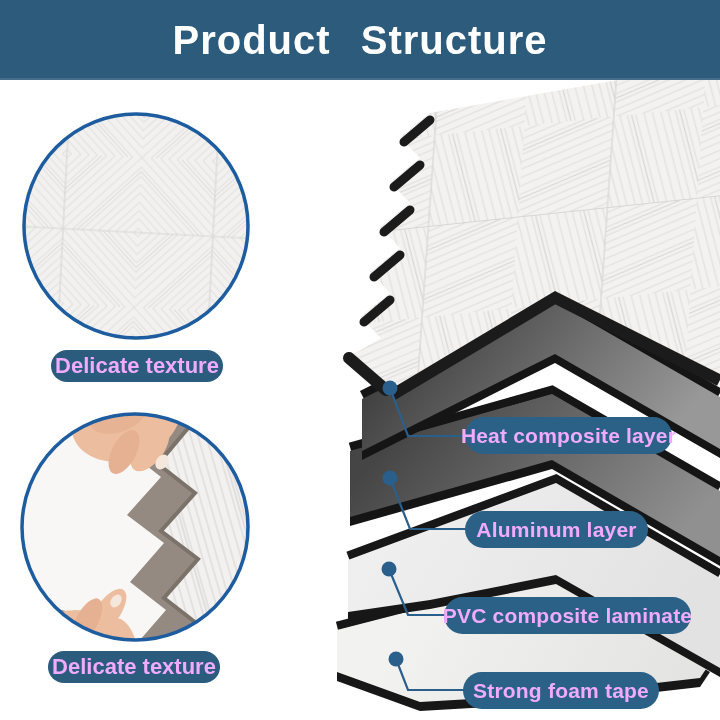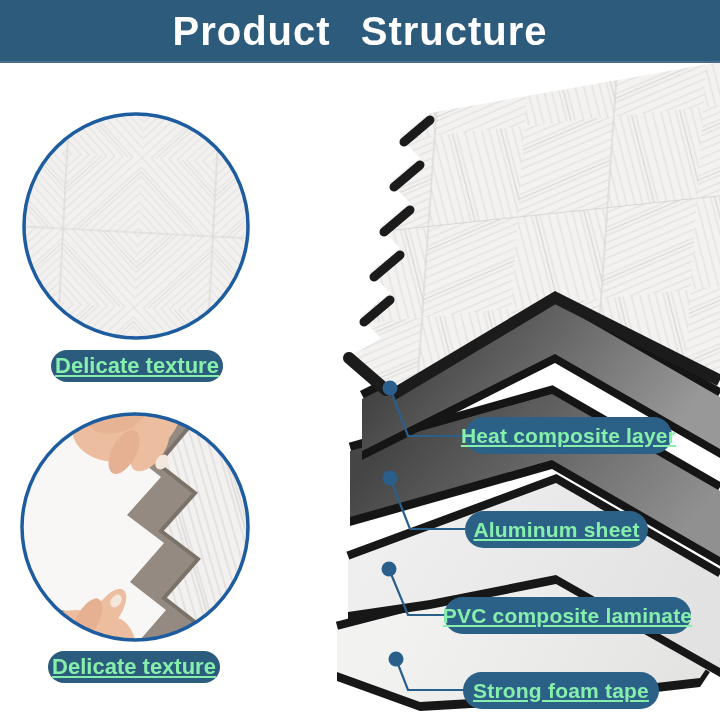--- a/index.html
+++ b/index.html
@@ -5,31 +5,31 @@
   :root{
     --banner:#2d5b7c; --pill:#2c6187; --left-pill:#2b5b7d;
     --callout:#2a5f8c; --circle-border:#1d5c9f;
   }
   html,body{margin:0;padding:0;}
   .page{
     position:relative;width:720px;height:720px;background:#ffffff;
     overflow:hidden;font-family:"Liberation Sans", sans-serif;
   }
   .banner{
-    position:absolute;left:0;top:0;width:720px;height:63px;
+    position:absolute;left:0;top:0;width:720px;height:80px;
     background:var(--banner);display:flex;align-items:center;justify-content:center;
     box-shadow:inset 0 -2px 0 rgba(255,255,255,0.12);
   }
   .banner .title{
     color:#ffffff;font-size:40px;font-weight:bold;letter-spacing:1px;word-spacing:18px;
   }
   .illustration{position:absolute;left:0;top:0;width:720px;height:720px;}
   .pill{
     position:absolute;display:flex;align-items:center;justify-content:center;
-    color:#86efac;font-weight:bold;white-space:nowrap;border-radius:19px;text-decoration:underline;
+    color:#f0abfc;font-weight:bold;white-space:nowrap;border-radius:19px;
   }
   .pill.right{background:var(--pill);height:37px;font-size:21px;letter-spacing:0.2px;}
   .pill.left{background:var(--left-pill);height:32px;font-size:22px;border-radius:16px;}
   .callout-line{stroke:var(--callout);stroke-width:2.2;fill:none;}
   .callout-dot{fill:var(--callout);}
   .inset-ring{fill:none;stroke:var(--circle-border);stroke-width:3.5;}
 </style>
 </head>
 <body>
 
@@ -237,17 +237,17 @@
   </svg>
 
   <header class="banner">
     <span class="title">Product Structure</span>
   </header>
 
   <div class="pill left" style="left:51px;top:350px;width:172px;">Delicate texture</div>
   <div class="pill left" style="left:48px;top:651px;width:172px;">Delicate texture</div>
 
   <div class="pill right" style="left:465px;top:417px;width:207px;">Heat composite layer</div>
-  <div class="pill right" style="left:465px;top:511px;width:183px;">Aluminum sheet</div>
+  <div class="pill right" style="left:465px;top:511px;width:183px;">Aluminum layer</div>
   <div class="pill right" style="left:444px;top:597px;width:247px;">PVC composite laminate</div>
   <div class="pill right" style="left:463px;top:672px;width:196px;text-align:center;">Strong foam tape</div>
 
 </div>
 
 </body></html>

